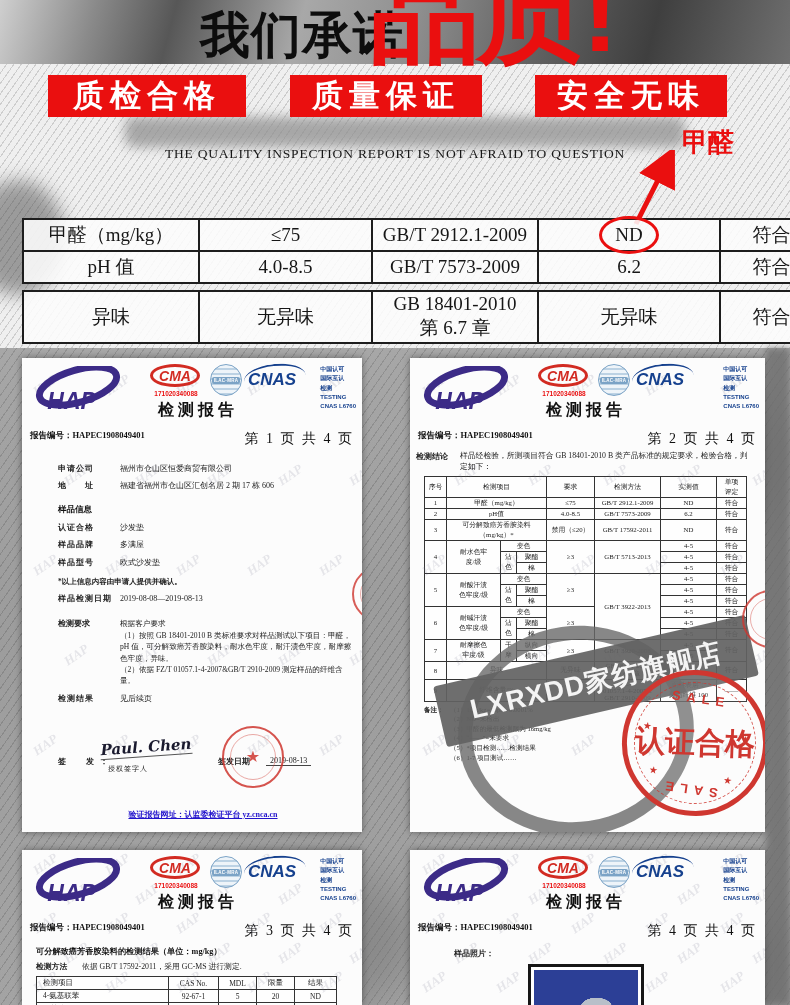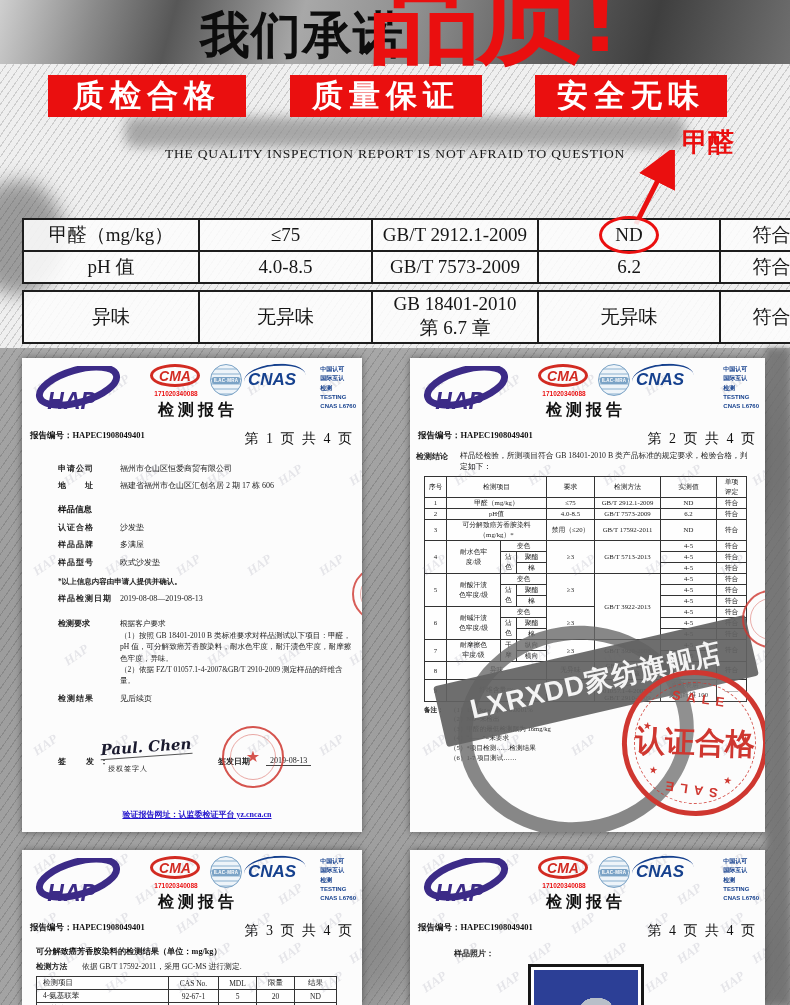--- a/index.html
+++ b/index.html
@@ -111,21 +111,21 @@
     transform:rotate(-4deg)}
   .sig-name{position:absolute;left:86px;top:34px;font-size:7px;letter-spacing:1px}
   .sig-date-lb{position:absolute;left:196px;top:26px;font-weight:bold}
   .sig-date{position:absolute;left:244px;top:26px;border-bottom:1px solid #444;padding:0 4px}
   .seal{position:absolute;border:2.5px solid var(--seal);border-radius:50%;color:var(--seal)}
   .seal.sig{left:200px;top:-4px;width:62px;height:62px;opacity:.85}
   .seal .star{position:absolute;left:50%;top:50%;transform:translate(-50%,-52%);font-size:16px}
   .seal .arc{position:absolute;inset:6px;border:1px solid rgba(207,55,48,.5);border-radius:50%}
   .seal.edge1{left:330px;top:208px;width:56px;height:56px;opacity:.8}
   .seal.edge2{left:332px;top:232px;width:58px;height:58px;opacity:.8}
-  .c1 .link{position:absolute;left:5px;bottom:12px;width:100%;text-align:center;
+  .c1 .link{position:absolute;left:11px;bottom:12px;width:100%;text-align:center;
     font-size:8px;font-weight:bold;color:var(--link);text-decoration:underline}
 
   
   .c2 .concl{display:flex;padding:0 12px 0 6px;margin-top:3px;font-size:7.8px;color:#222;line-height:1.4}
   .c2 .concl .lb{width:44px;flex:none;font-weight:bold;font-size:8px}
   .c2 .concl .vl{flex:1}
   table.t-c2{border-collapse:collapse;table-layout:fixed;width:322px;margin:3px 0 0 14px}
   table.t-c2 td{border:1px solid #333;font-size:6.8px;color:#222;text-align:center;
     vertical-align:middle;white-space:pre-line;height:11px;padding:0 1px;background:rgba(255,255,255,.6)}
   .c2 .notes{display:flex;padding:0 12px 0 14px;margin-top:3px;font-size:6.6px;color:#222;line-height:1.45}

